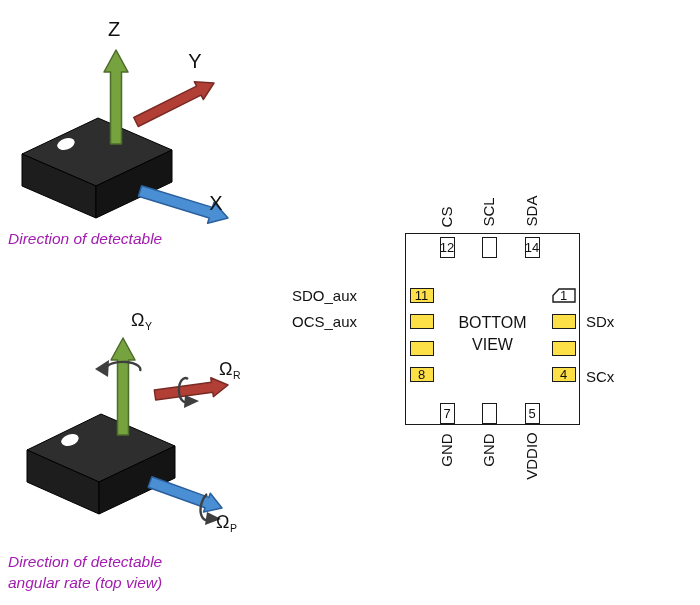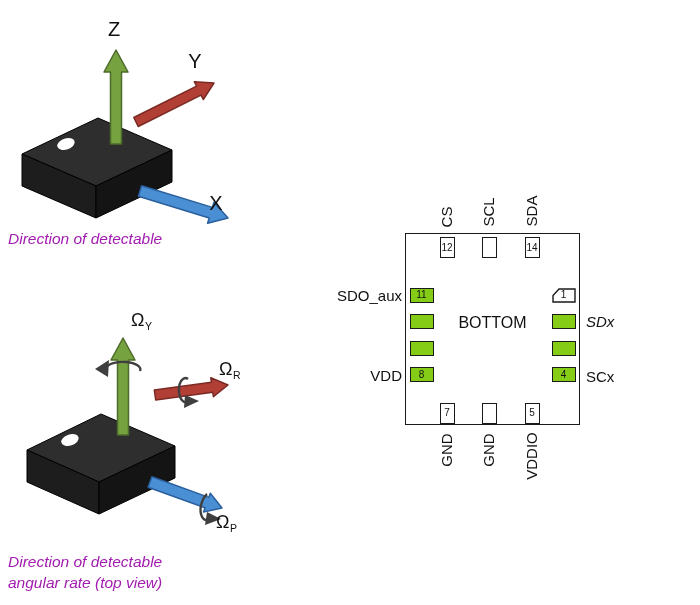--- a/index.html
+++ b/index.html
@@ -8,27 +8,27 @@
   #canvas { position: relative; width: 700px; height: 605px; background: #fff; overflow: hidden; }
   .abs { position: absolute; }
   svg text { font-family: "Liberation Sans", sans-serif; fill: #111; }
   .caption { position: absolute; font-size: 15.5px; line-height: 21px; color: #a21caf; font-style: italic; }
   .caption span { display: block; }
   .pkg { position: absolute; left: 405px; top: 233px; width: 175px; height: 192px;
          border: 1.6px solid #1a1a1a; background: #fff; }
   .pin-v { position: absolute; width: 15px; height: 21px; border: 1.4px solid #1a1a1a;
            background: #fff; display: flex; align-items: center; justify-content: center; }
   .pin-h { position: absolute; width: 24px; height: 15px; border: 1.4px solid #1a1a1a;
-           background: #84cc16; display: flex; align-items: center; justify-content: center; }
-  .pin-num { font-size: 10px; line-height: 1; color: #111; text-align: right; }
+           background: #fde047; display: flex; align-items: center; justify-content: center; }
+  .pin-num { font-size: 13px; line-height: 1; color: #111; text-align: right; }
   .vlabel { position: absolute; width: 60px; height: 18px; line-height: 18px; text-align: center;
             font-size: 15px; transform: rotate(-90deg); white-space: nowrap; color: #111; }
   .hlabel { position: absolute; width: 110px; height: 20px; line-height: 20px; font-size: 15px;
             white-space: nowrap; color: #111; }
-  .hlabel.right-align { text-align: right; }
+  .hlabel.right-align { }
   .hlabel.left-align  { text-align: left; }
   .center-label { position: absolute; left: 405px; top: 312px; width: 175px; text-align: center;
                   font-size: 16px; line-height: 22px; color: #111; }
   .center-label span { display: block; }
   .pin1-wrap { position: absolute; width: 24px; height: 15px; display: flex;
                align-items: center; justify-content: center; }
   .pin1-wrap svg { position: absolute; left: 0; top: 0; }
   .pin1-wrap .pin-num { position: relative; z-index: 1; }
 </style>
 </head>
@@ -90,20 +90,21 @@
 
   <div class="caption" style="left:8px; top:551px;">
     <span>Direction of detectable</span>
     <span>angular rate (top view)</span>
   </div>
 
   <div class="pkg"></div>
 
   <div class="center-label">
     <span>BOTTOM</span>
+    <span>VIEW</span>
   </div>
 
   <div class="pin-v" style="left:439.5px; top:237px;">
     <span class="pin-num">12</span>
   </div>
   <div class="pin-v" style="left:481.5px; top:237px;">
     <span class="pin-num"></span>
   </div>
   <div class="pin-v" style="left:524.5px; top:237px;">
     <span class="pin-num">14</span>
@@ -120,39 +121,39 @@
     <span class="pin-num"></span>
   </div>
   <div class="pin-h" style="left:409.5px; top:340.5px;">
     <span class="pin-num"></span>
   </div>
   <div class="pin-h" style="left:409.5px; top:367px;">
     <span class="pin-num">8</span>
   </div>
 
   <div class="hlabel right-align" style="left:292px; top:286px;">SDO_aux</div>
-  <div class="hlabel right-align" style="left:292px; top:366px;">VDD</div>
+  <div class="hlabel right-align" style="left:292px; top:312px;">OCS_aux</div>
 
   <div class="pin1-wrap" style="left:551.5px; top:287.5px;">
     <svg width="24" height="15" viewBox="0 0 24 15">
       <polygon points="7,1 23,1 23,14 1,14 1,7.5" fill="#ffffff" stroke="#1a1a1a" stroke-width="1.4"></polygon>
     </svg>
     <span class="pin-num">1</span>
   </div>
   <div class="pin-h" style="left:551.5px; top:314px;">
     <span class="pin-num"></span>
   </div>
   <div class="pin-h" style="left:551.5px; top:340.5px;">
     <span class="pin-num"></span>
   </div>
   <div class="pin-h" style="left:551.5px; top:367px;">
     <span class="pin-num">4</span>
   </div>
 
-  <div class="hlabel left-align" style="left:586px; top:312px;font-style:italic;">SDx</div>
+  <div class="hlabel left-align" style="left:586px; top:312px;">SDx</div>
   <div class="hlabel left-align" style="left:586px; top:339px;margin-top:28px;">SCx</div>
 
   <div class="pin-v" style="left:439.5px; top:402.5px;">
     <span class="pin-num">7</span>
   </div>
   <div class="pin-v" style="left:481.5px; top:402.5px;">
     <span class="pin-num"></span>
   </div>
   <div class="pin-v" style="left:524.5px; top:402.5px;">
     <span class="pin-num">5</span>

